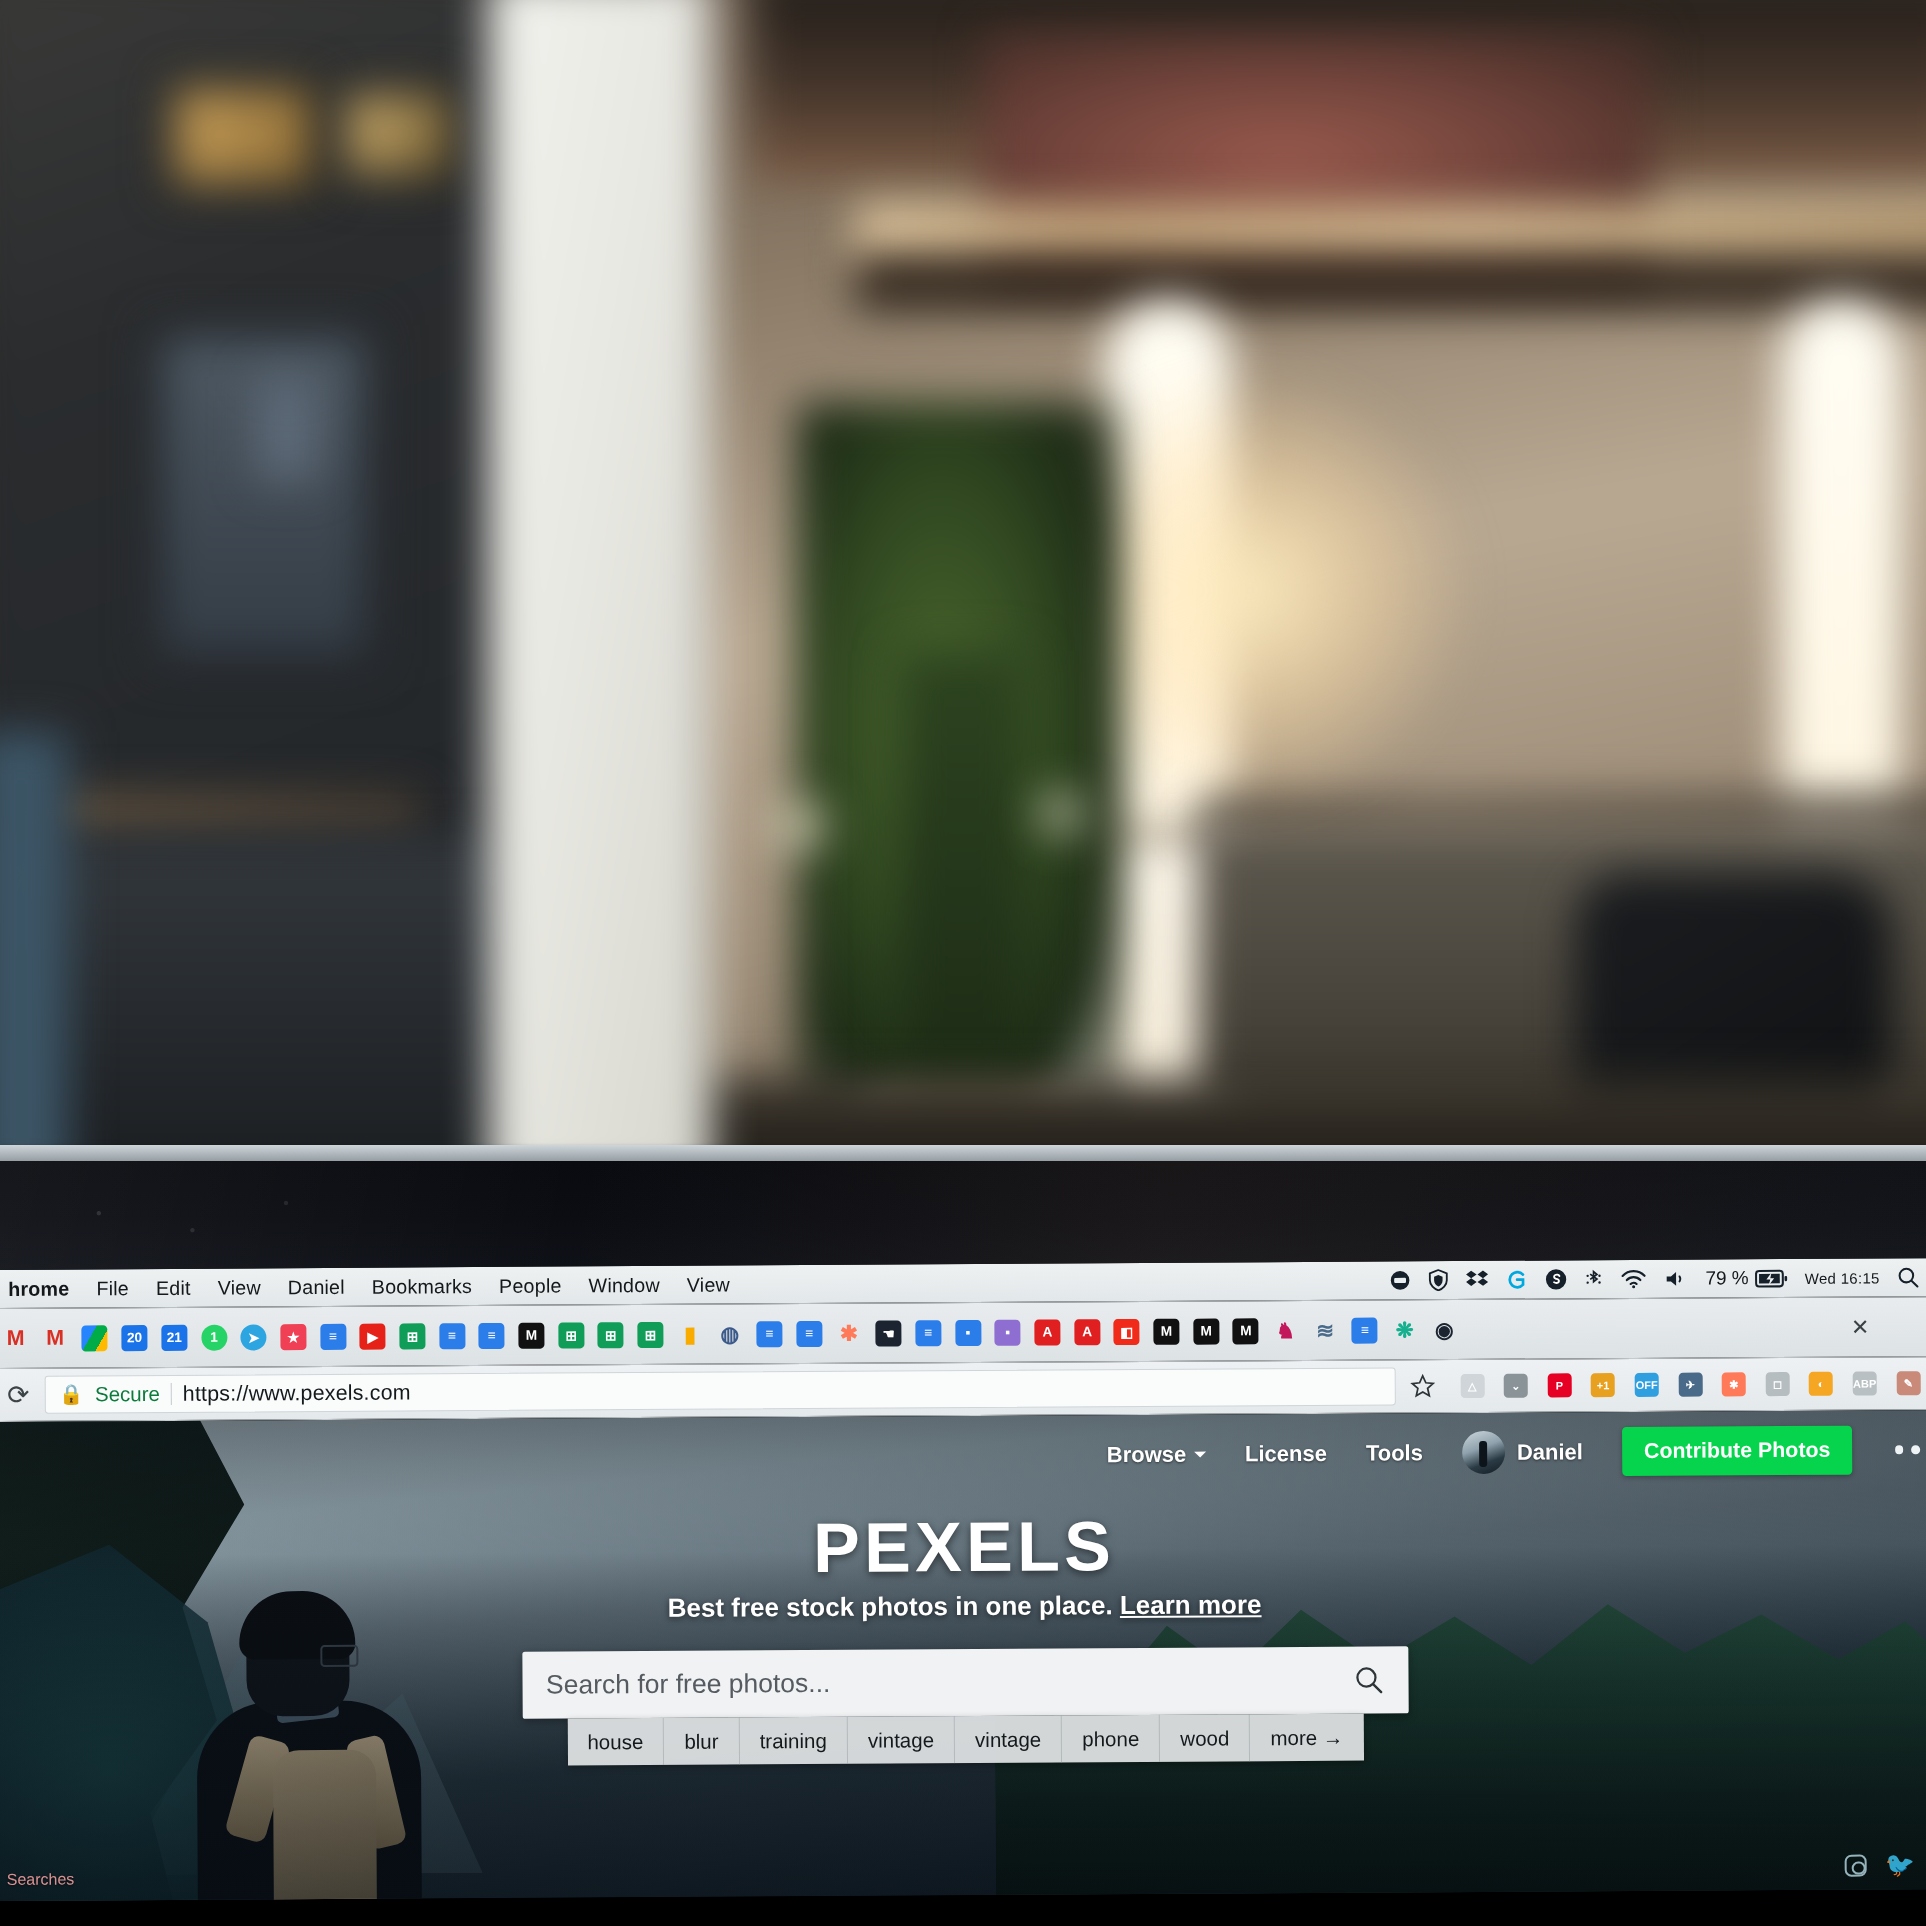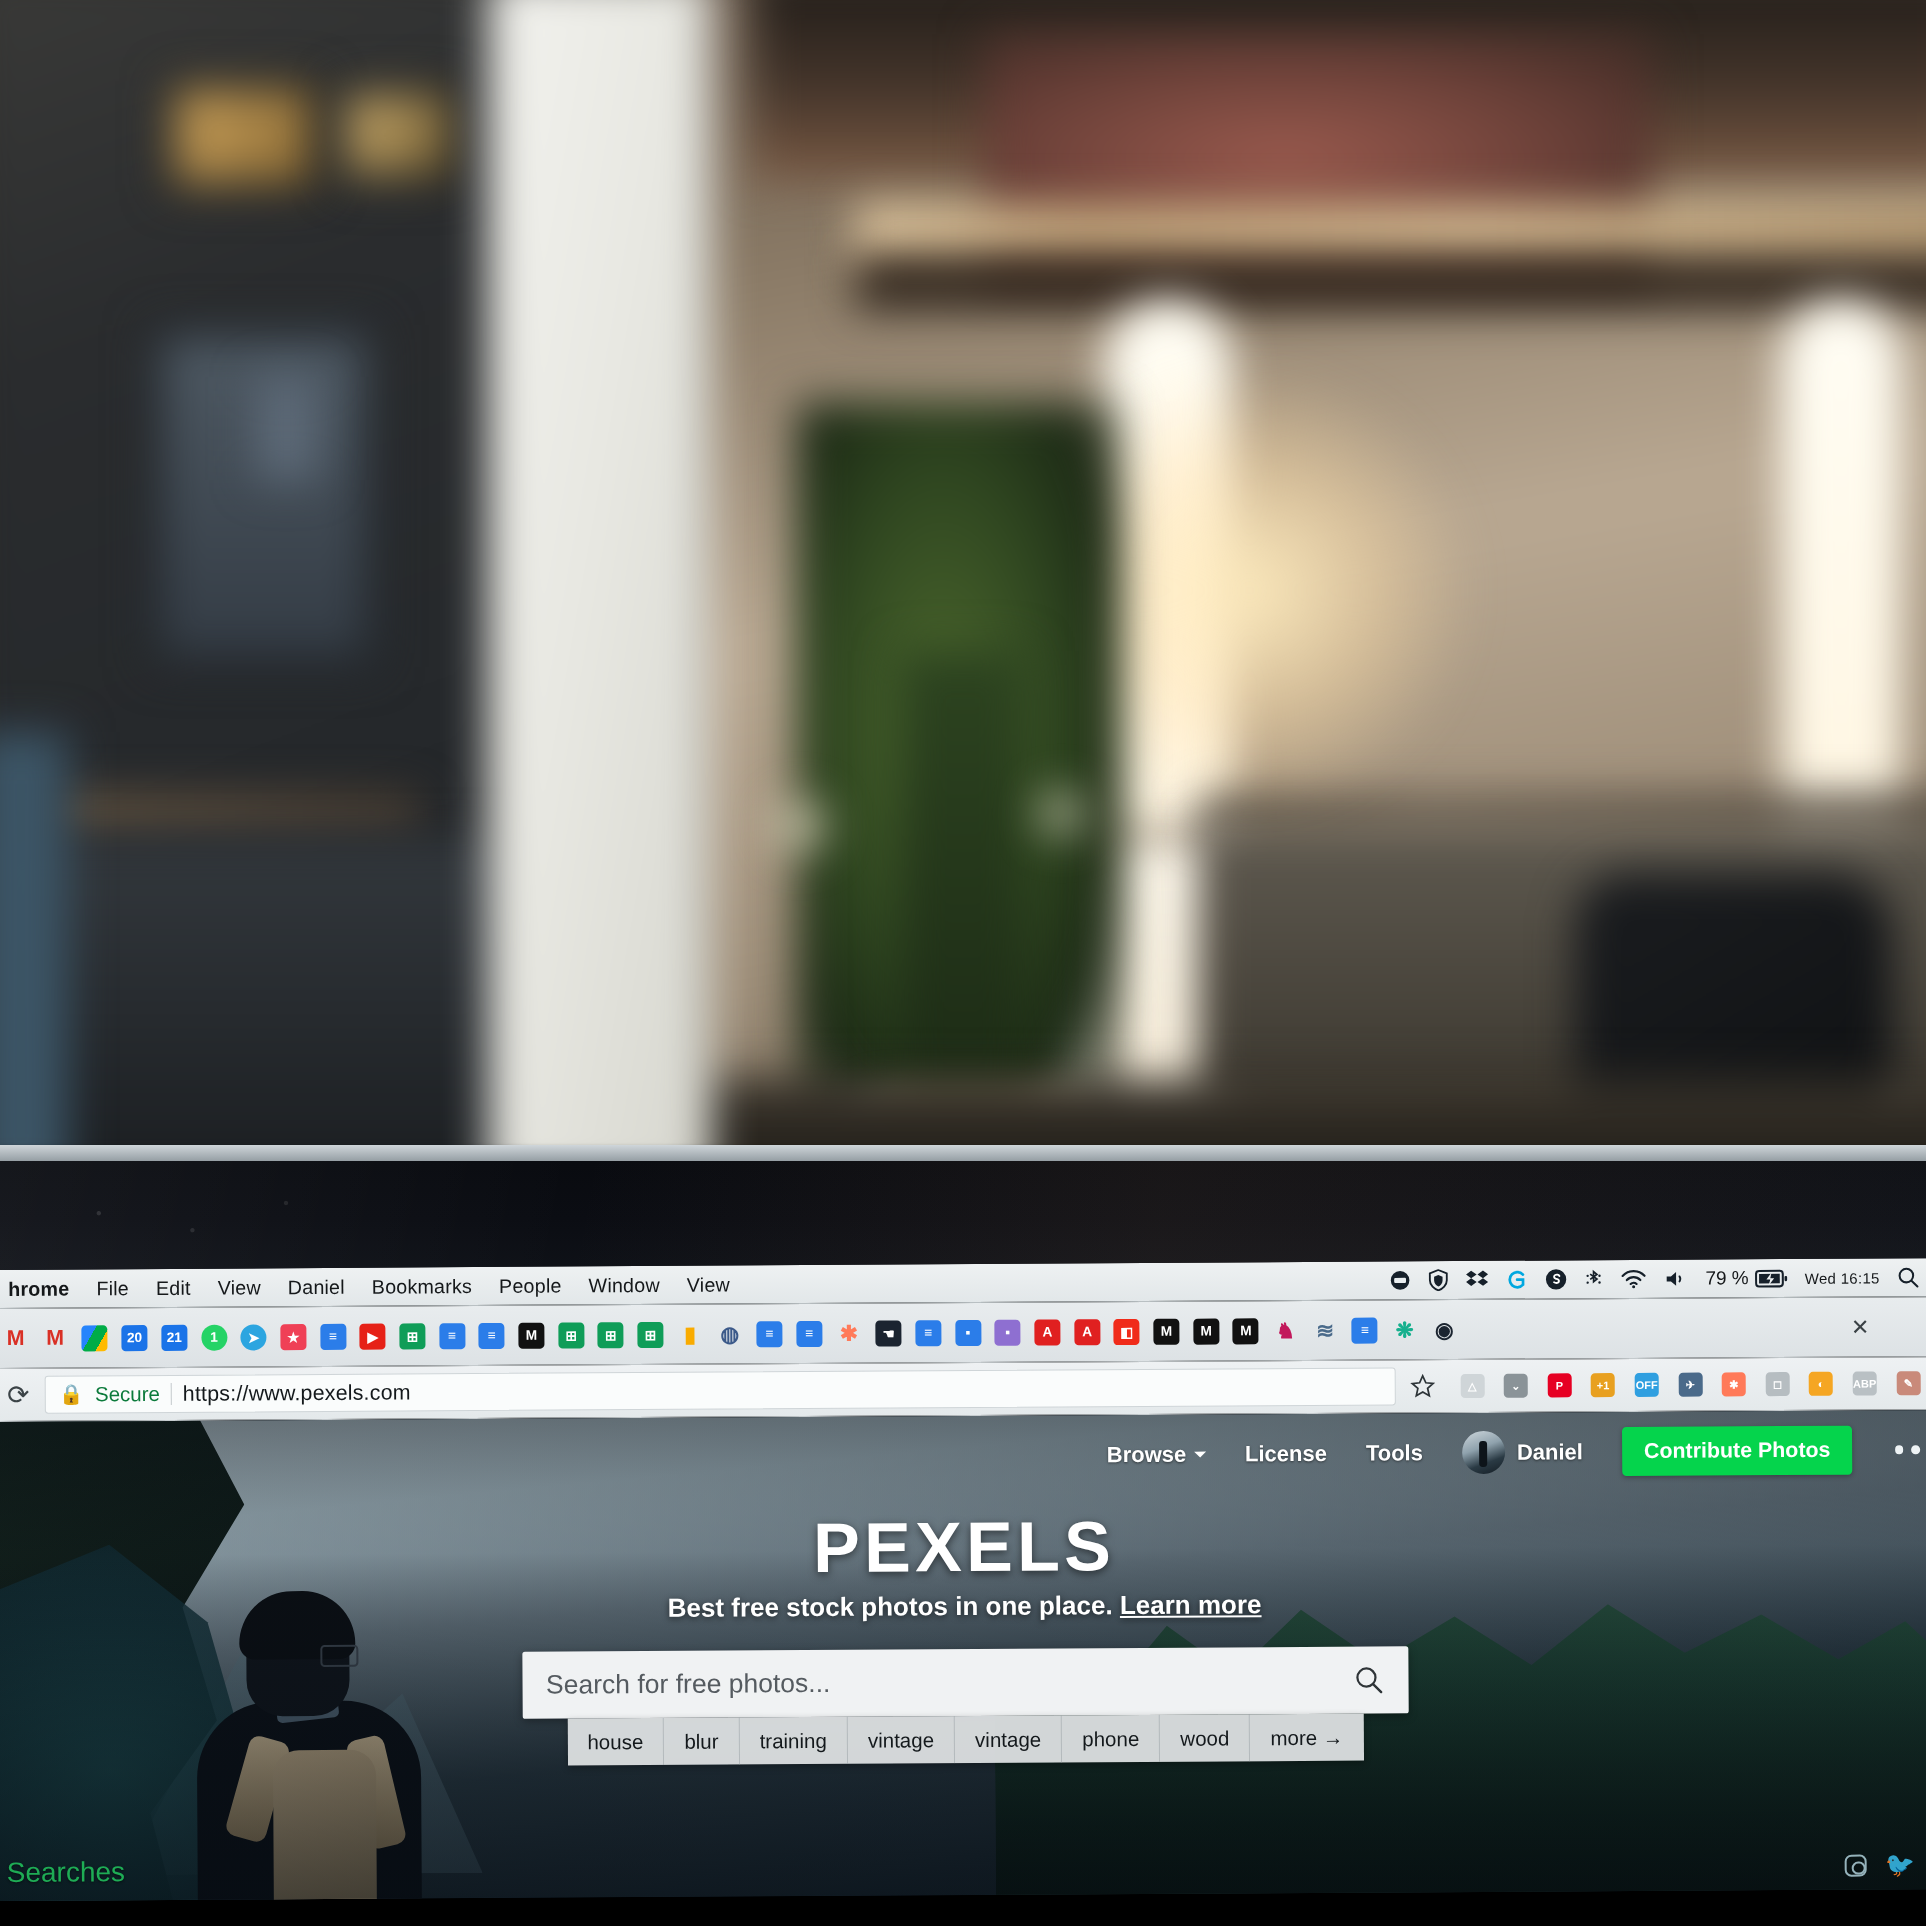--- a/index.html
+++ b/index.html
@@ -393,21 +393,21 @@
   }
   .tag {
     flex: 1 1 auto; display:flex; align-items:center; justify-content:center;
     font-size: 20.5px; color: #14191c; white-space: nowrap;
     border-right: 0.9px solid rgba(150,158,162,.5);
   }
   .tag:last-child { border-right: none; }
 
   .searches-lbl {
     position: absolute; left: 12px; bottom: 12px;
-    color: #22c55e; font-size: 28px; opacity:.85;
+    color: #fca5a5; font-size: 16px; opacity:.85;
     text-shadow: 0 0.9px 2.6px rgba(0,0,0,.7);
   }
   .social {
     position: absolute; right: 22px; bottom: 12px;
     display: flex; gap: 19px; align-items: center;
   }
   .ig {
     width: 22px; height: 22px; border: 2.6px solid #aecfd9; border-radius: 6.8px;
     position: relative; opacity:.85;
   }

